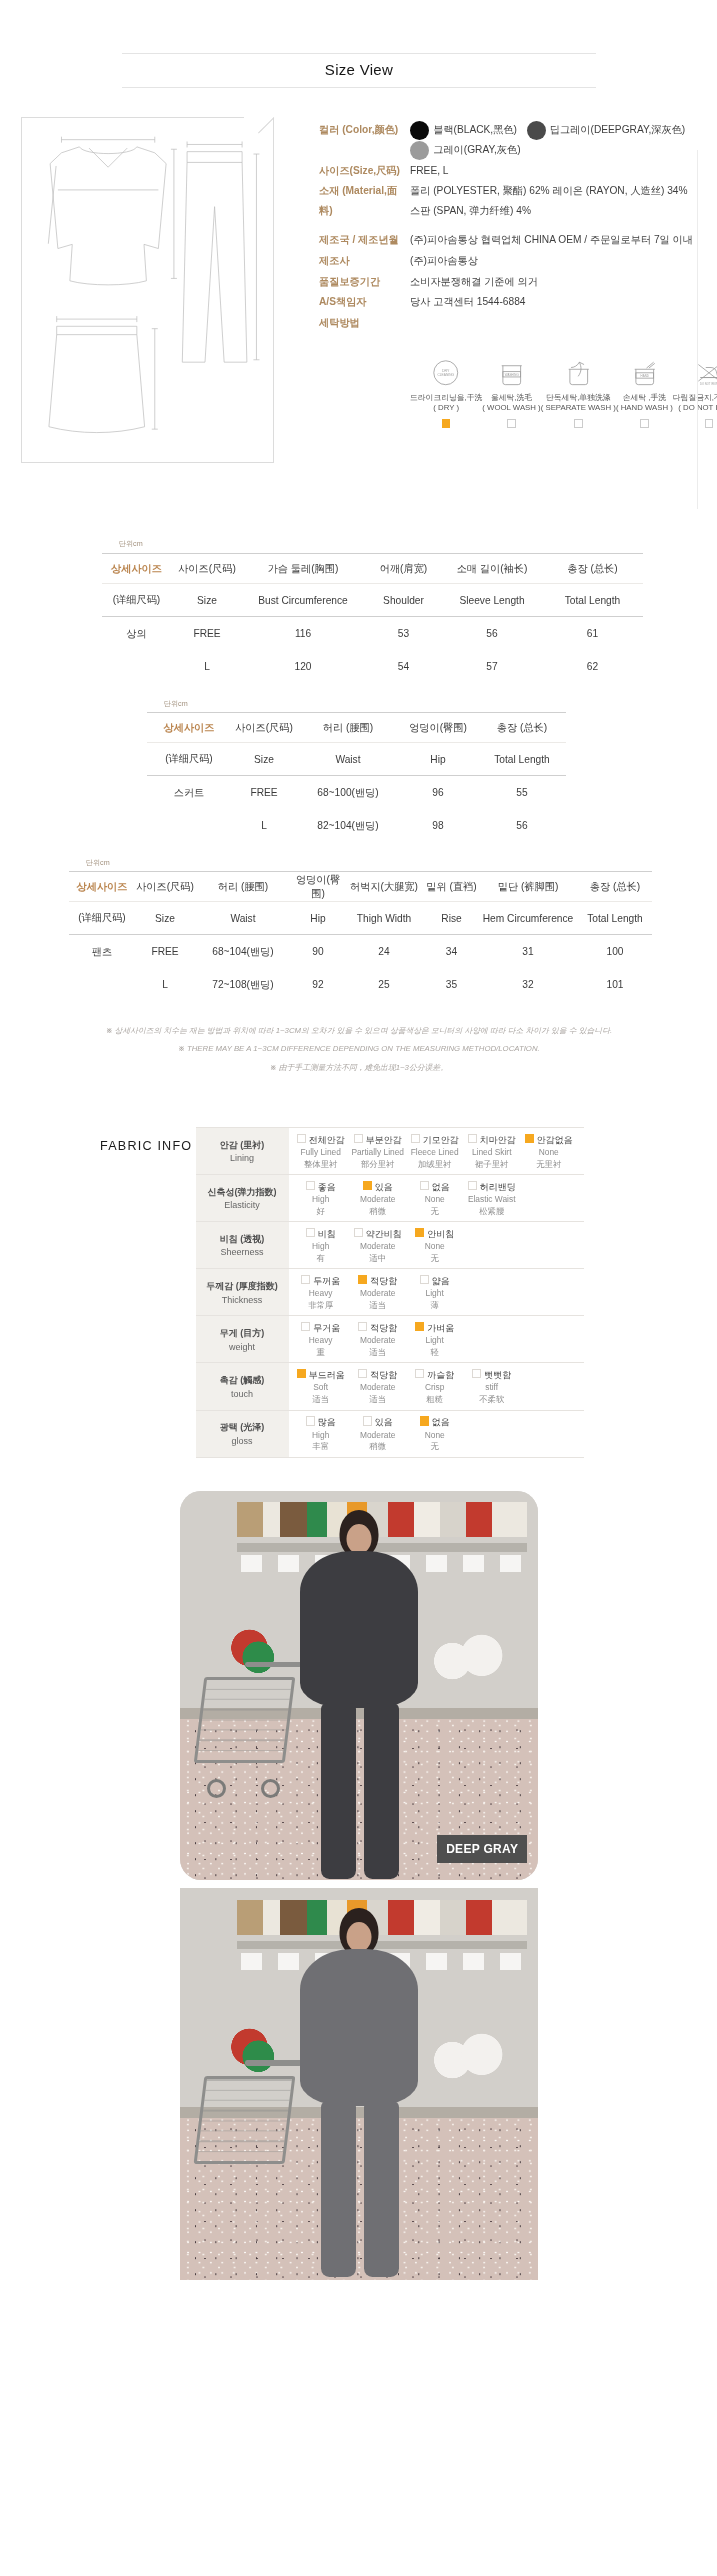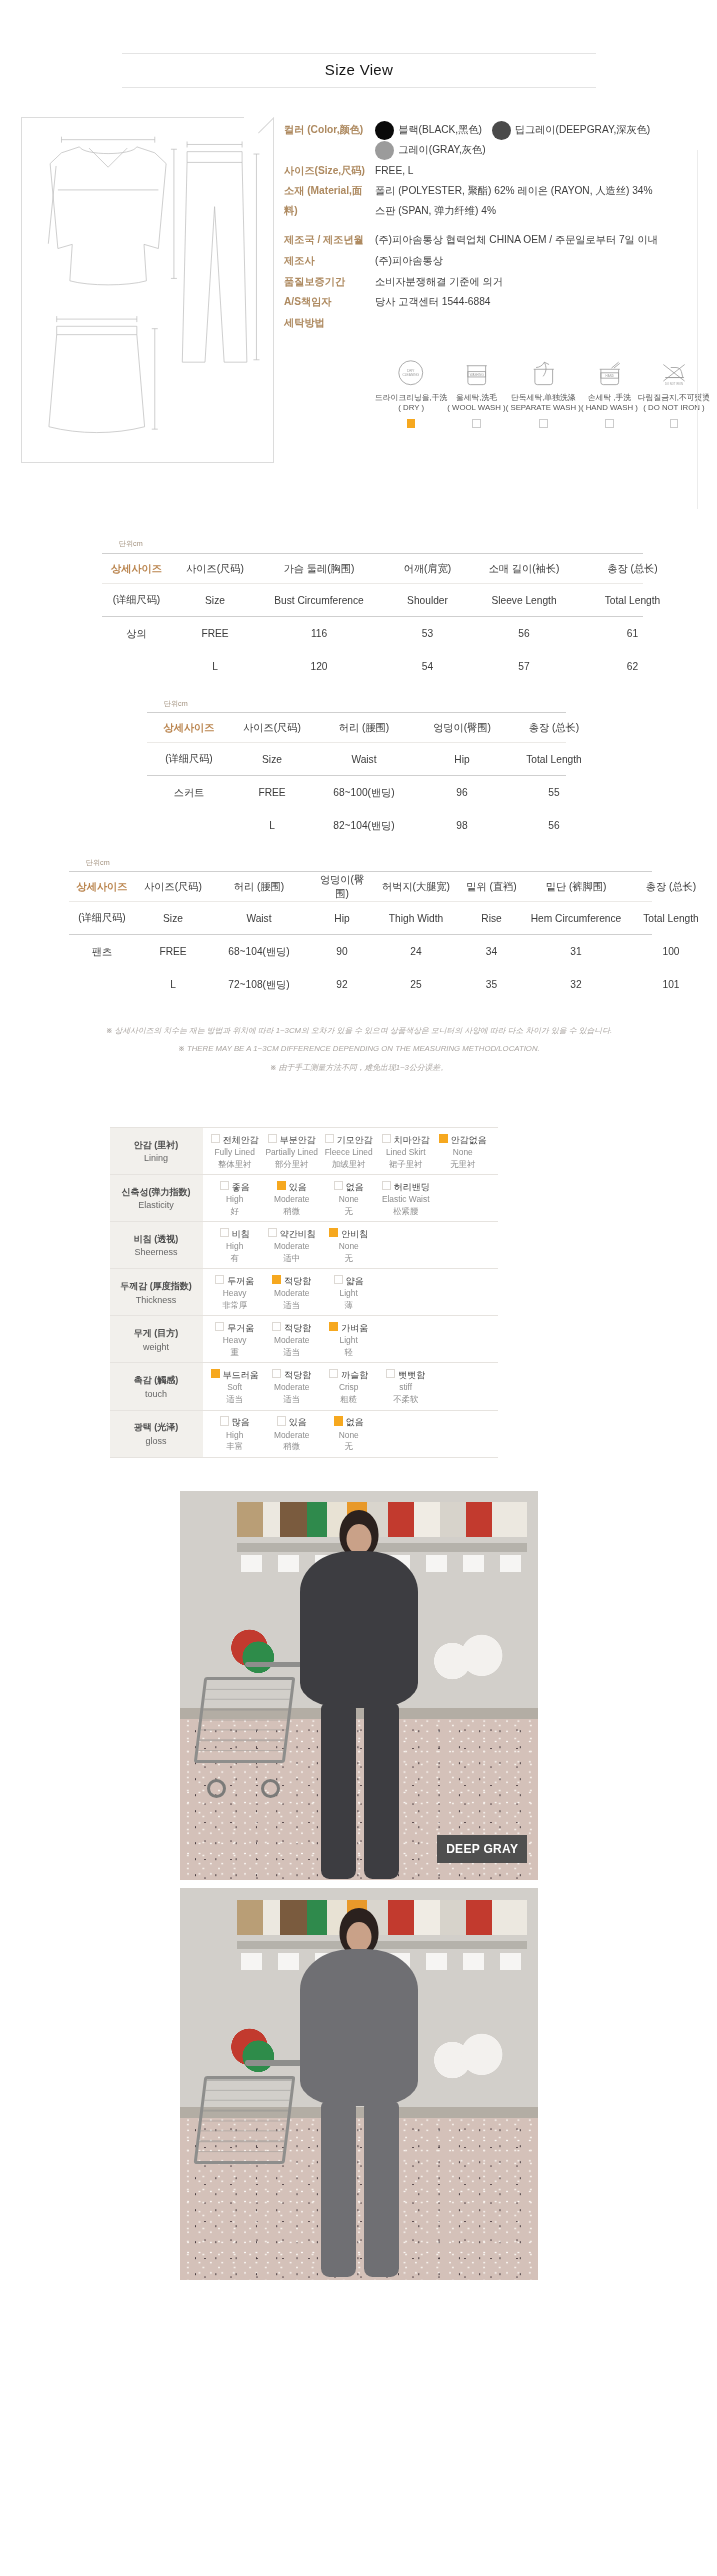--- a/index.html
+++ b/index.html
@@ -2,21 +2,21 @@
 <html style="font-size:9.6px"><head>
 <meta charset="utf-8">
 <style>
   html,body{margin:0;padding:0;background:#fff;}
   body{width:718px;font-family:"Liberation Sans","DejaVu Sans",sans-serif;color:#3f3f3f;}
   
   .title-wrap{width:474px;margin:53px auto 0;text-align:center;}
   .tline{height:0.6px;background:#e4e4e4;}
   .page-title{font-size:15px;color:#151515;padding:7.8px 0 9px;letter-spacing:0.3px;}
   
-  .spec{position:relative;margin-top:27.5px;height:400px;}
+  .spec{position:relative;margin-top:27.5px;height:400px;padding-left:35px;}
   .spec:after{content:"";position:absolute;top:35px;right:20.3px;width:0.6px;height:359px;background:#ececec;}
   .sketch-box{position:absolute;left:21px;top:1.2px;width:251px;height:344px;border:0.6px solid #dcdcdc;background:#fff;}
   .fold{position:absolute;top:-0.6px;right:-0.6px;width:0;height:0;border-bottom:15.6px solid #fff;border-right:15.6px solid #fff;border-left:15.6px solid transparent;border-top:15.6px solid transparent;transform:rotate(180deg);}
   .fold-line{position:absolute;top:7.5px;right:-3.6px;width:22px;height:0.6px;background:#d8d8d8;transform:rotate(-45deg);}
   .spec-rows{margin-left:284px;padding-top:4.8px;}
   .srow{display:flex;align-items:flex-start;line-height:20px;font-size:10.2px;margin-bottom:0.6px;}
   .srow .lbl{width:91px;flex:none;color:#ae8a60;font-weight:700;}
   .srow .val{color:#3f3f3f;}
   .copt{margin-right:9.6px;white-space:nowrap;}
   .dot{display:inline-block;width:19px;height:19px;border-radius:50%;vertical-align:middle;margin-right:4.2px;}
@@ -35,21 +35,21 @@
   .tip-badge{display:inline-block;background:#b4b4b4;color:#fff;font-weight:700;font-size:8.4px;letter-spacing:0.3px;padding:1.8px 5.4px 2.4px;}
   .tip-line{font-size:9px;color:#8a8a8a;line-height:1.6;}
   .tip-line.ko{color:#7d7d7d;margin-top:4.8px;}
   
   .tables{margin-top:24px;}
   .tblock{margin-bottom:15.6px;}
   .tblock.t0{margin-left:102px;width:541px;}
   .tblock.t1{margin-left:147px;width:419px;}
   .tblock.t2{margin-left:69px;width:583px;}
   .unit{font-size:7.2px;color:#a2917e;margin:0 0 3.6px 16.7px;}
-  .trow{display:grid;align-items:center;text-align:center;gap:8px;}
+  .trow{display:grid;align-items:center;text-align:center;}
   .trow.hko{border-top:0.6px solid #cfcfcf;border-bottom:0.6px solid #eceae7;height:29px;color:#3c3c3c;font-size:10.2px;}
   .trow.hen{border-bottom:0.6px solid #cfcfcf;height:32px;color:#3c3c3c;font-size:10.2px;}
   .trow.data{height:33px;font-size:10.2px;color:#3c3c3c;}
   .accent{color:#bb8650;font-weight:700;}
   
   .notes{margin-top:20.3px;text-align:center;font-style:italic;}
   .note{font-size:7.8px;color:#aba6a2;line-height:18.5px;}
   
   .fabric{display:flex;margin:50px 0 0 100px;}
   .fabric-title{width:86px;flex:none;font-size:12.6px;letter-spacing:1.2px;color:#1c1c1c;margin-top:12px;font-weight:400;white-space:nowrap;}
@@ -61,21 +61,21 @@
   .fopts{flex:1;display:flex;padding:5.4px 0 4.8px 3.6px;}
   .fopt{width:57px;text-align:center;}
   .fo-top{font-size:9px;color:#3f3f3f;white-space:nowrap;}
   .fck{display:inline-block;width:7.2px;height:7.2px;border:0.6px solid #ddd9d4;background:#fff;vertical-align:-0.6px;margin-right:3px;}
   .fck.on{background:#f6a81f;border-color:#f6a81f;}
   .fo-en{font-size:8.4px;color:#8d8d8d;line-height:1.35;margin-top:0.6px;}
   .fo-zh{font-size:8.4px;color:#8d8d8d;line-height:1.3;}
   
   .photos{margin-top:33px;padding-bottom:26px;display:flex;flex-direction:column;align-items:center;gap:8.4px;}
   .photo{position:relative;width:358px;overflow:hidden;background:#d6d4d0;}
-  .photo.p0{height:411px;}.photo.p1{height:389px;}.photo.p2{height:392px;}
+  .photo.p0{height:411px;}.photo.p1{height:389px;border-radius:21px;}.photo.p2{height:392px;}
   .photo i{display:block;position:absolute;}
   .ph-wall{position:absolute;top:0;left:0;right:0;height:56%;background:#d2cfca;}
   .ph-shelf{position:absolute;top:3%;left:16%;right:3%;height:9%;
     background:linear-gradient(90deg,#b99e76 0 9%,#ece8e0 9% 15%,#7a5b3e 15% 24%,#2f8a4c 24% 31%,#e8e2d4 31% 38%,#e8992a 38% 45%,#d9d5cd 45% 52%,#c23a2e 52% 61%,#f0ece4 61% 70%,#d7d3cb 70% 79%,#c23a2e 79% 88%,#ece8e0 88% 100%);}
   .ph-shelf2{position:absolute;top:13.5%;left:16%;right:3%;height:2.2%;background:#b5b2ab;}
   .ph-tags{position:absolute;top:16.5%;left:17%;right:4%;height:4.5%;
     background:repeating-linear-gradient(90deg,#f6f5f3 0 21.5px,rgba(0,0,0,0) 21.5px 37px);}
   .ph-mid{position:absolute;top:28%;left:12%;right:6%;height:24%;
     background:
      radial-gradient(circle at 12% 62%, #2e8c4a 0 15.6px, rgba(0,0,0,0) 16px),
@@ -365,20 +365,21 @@
     </div>
   </div>
 
 <div class="notes" id="size-notes">
     <div class="note">※ 상세사이즈의 치수는 재는 방법과 위치에 따라 1~3CM의 오차가 있을 수 있으며 상품색상은 모니터의 사양에 따라 다소 차이가 있을 수 있습니다.</div>
     <div class="note">※ THERE MAY BE A 1~3CM DIFFERENCE DEPENDING ON THE MEASURING METHOD/LOCATION.</div>
     <div class="note">※ 由于手工测量方法不同，难免出现1~3公分误差。</div>
   </div>
 
 <div class="fabric">
+  <div class="fabric-title">FABRIC INFO</div>
   <div class="ftable" id="fabric-rows">
       <div class="frow">
         <div class="flabel">
           <div class="flk">안감 (里衬)</div>
           <div class="fle">Lining</div>
         </div>
         <div class="fopts">
           <div class="fopt">
             <div class="fo-top"><span class="fck"></span><span class="fo-ko">전체안감</span></div>
             <div class="fo-en">Fully Lined</div>

